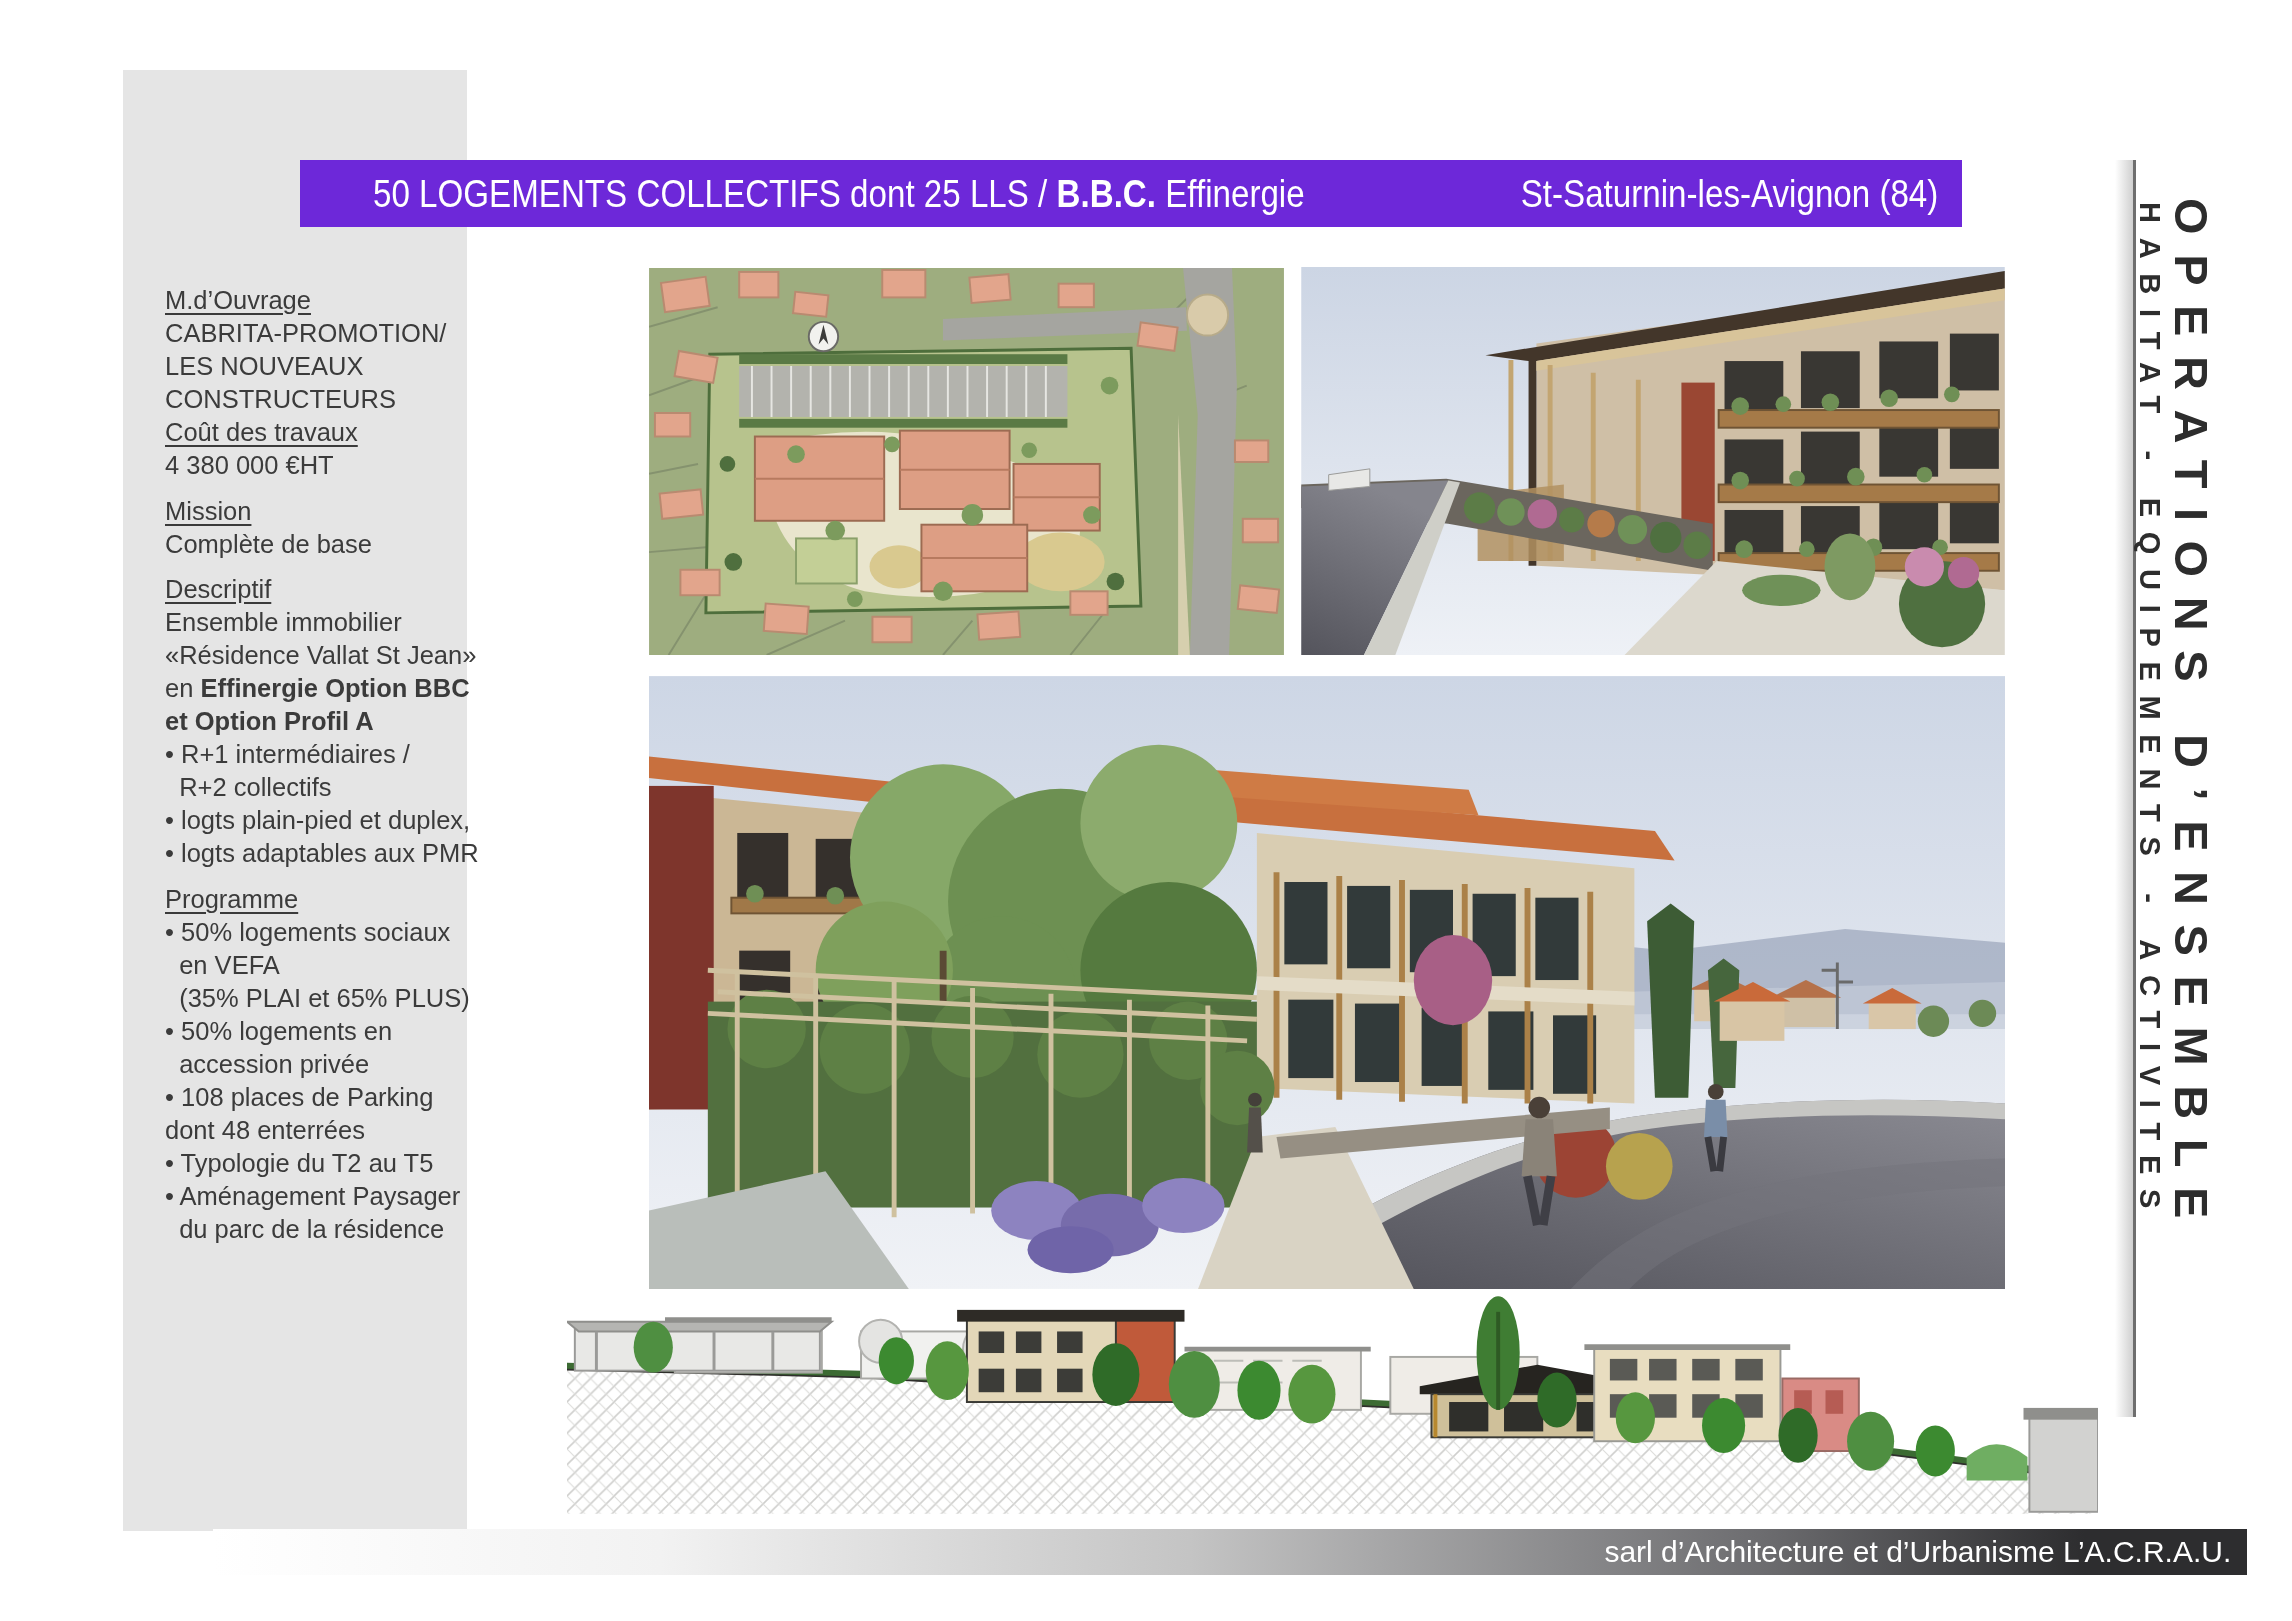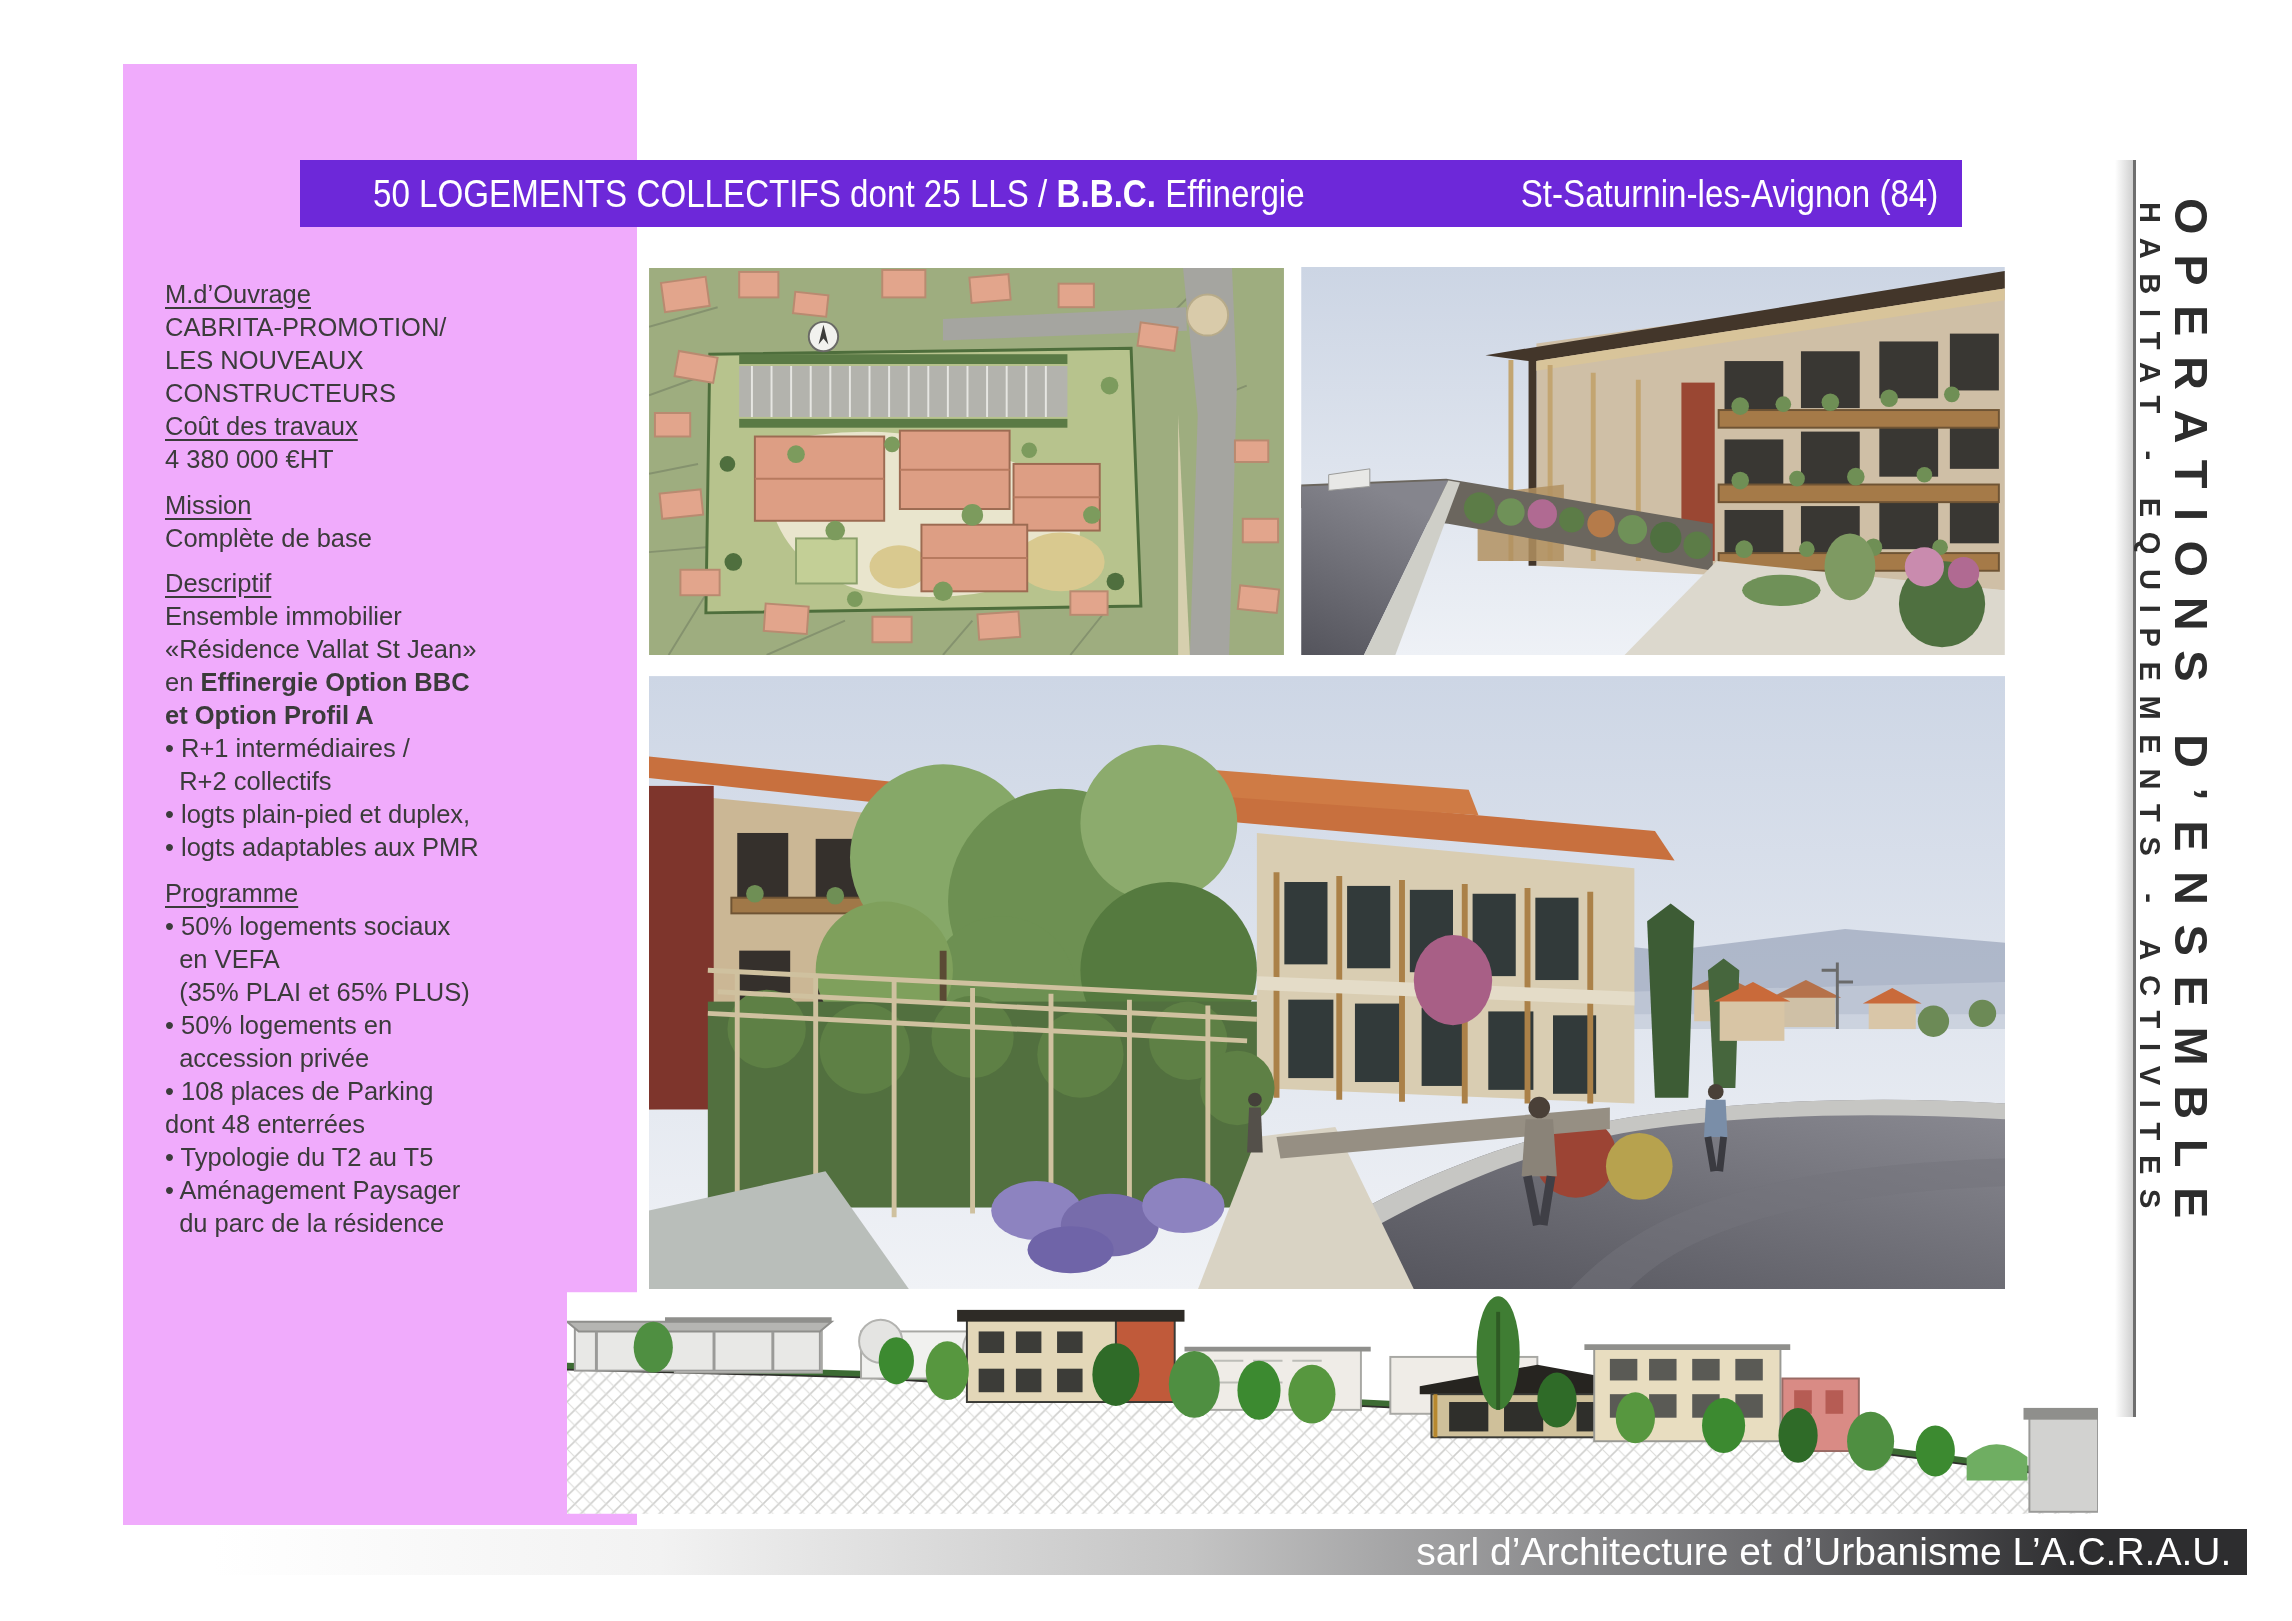--- a/index.html
+++ b/index.html
@@ -1,20 +1,20 @@
 <!DOCTYPE html>
 <html><head>
 <meta charset="utf-8">
 <style>
   html,body{margin:0;padding:0;background:#ffffff;}
   body{width:2293px;height:1621px;position:relative;overflow:hidden;
        font-family:"Liberation Sans","DejaVu Sans",sans-serif;}
   .abs{position:absolute;}
   
-  #sidebar{left:123px;top:64px;width:514px;height:1461px;background:#f0abfc;}
+  #sidebar{left:123px;top:70px;width:344px;height:1461px;background:#e5e5e5;}
   #sidebar-blocks{position:absolute;left:42px;top:214px;width:374px;}
   .sb-block{margin-bottom:12.7px;}
   .sb-line{white-space:pre;font-size:25.5px;line-height:33px;color:#3b3b3b;letter-spacing:0;}
   .sb-line.u{text-decoration:underline;text-underline-offset:3.9px;}
   .sb-line .b{font-weight:bold;}
   
   #titlebar{left:300px;top:160px;width:1662px;height:67px;background:#6d28d9;z-index:5;}
   #titlebar .tl{position:absolute;left:73px;top:0;height:67px;line-height:67px;color:#fff;
                 font-size:39px;white-space:nowrap;transform:scaleX(0.85);transform-origin:left center;}
   #titlebar .tr{position:absolute;right:23.5px;top:0;height:67px;line-height:67px;color:#fff;
@@ -26,21 +26,21 @@
   #vrule-shadow{left:2115px;top:160px;width:17.6px;height:1257px;
       background:linear-gradient(to right, rgba(130,130,130,0) 0%, rgba(130,130,130,0.38) 100%);}
   #vrule{left:2133px;top:160px;width:2.9px;height:1257px;background:#6e6e6e;}
   .vtext{writing-mode:vertical-rl;color:#2d2d2d;white-space:nowrap;}
   #vbanner-primary{left:2164px;top:198px;font-size:47px;font-weight:bold;letter-spacing:19.6px;}
   #vbanner-secondary{left:2133px;top:202px;font-size:29px;font-weight:bold;letter-spacing:14.7px;}
   
   #footerbar{left:213px;top:1529px;width:2034px;height:46px;
       background:linear-gradient(to right,#ffffff 0%,#f2f2f2 22%,#c4c4c4 48%,#6d6d70 76%,#2d2d2f 92%,#2d2d2f 100%);
       text-align:right;}
-  #footerbar span{color:#ffffff;font-size:39px;line-height:46px;padding-right:15.7px;white-space:nowrap;}
+  #footerbar span{color:#ffffff;font-size:30px;line-height:46px;padding-right:15.7px;white-space:nowrap;}
 </style>
 </head>
 <body>
 
 <div class="abs" id="sidebar">
   <div id="sidebar-blocks">
       <div class="sb-block">
         <div class="sb-line u"><span>M.d’Ouvrage</span></div>
         <div class="sb-line"><span>CABRITA-PROMOTION/</span></div>
         <div class="sb-line"><span>LES NOUVEAUX</span></div>

